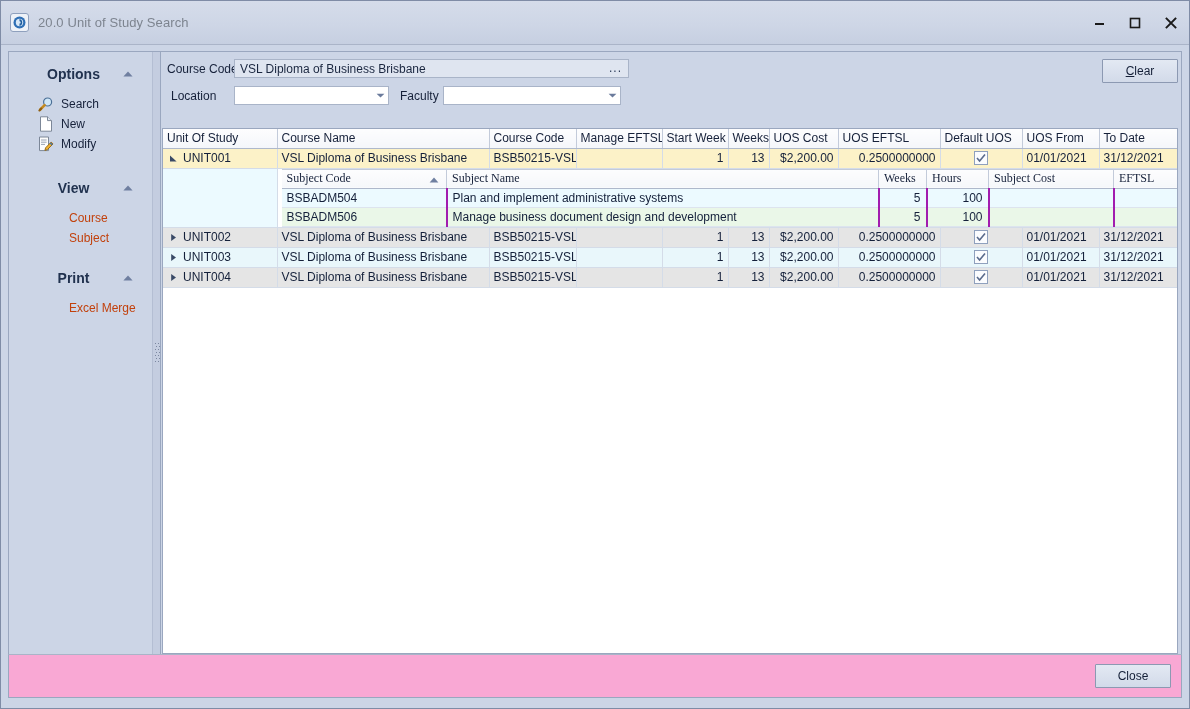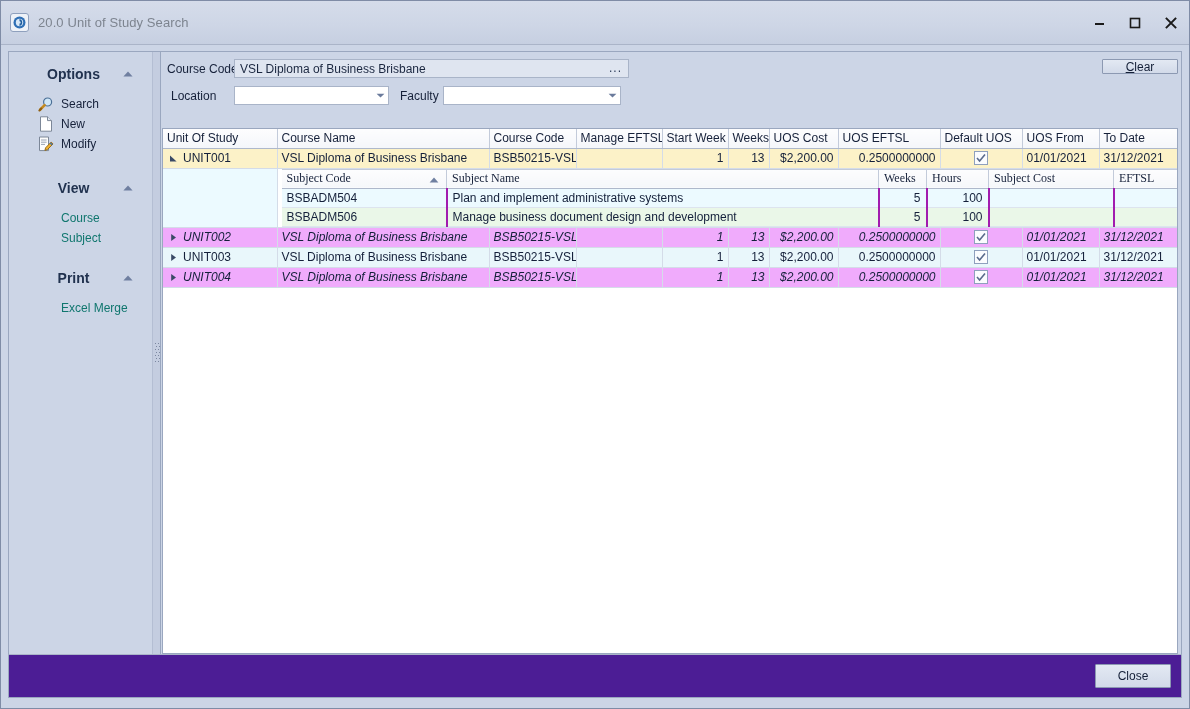--- a/index.html
+++ b/index.html
@@ -133,21 +133,21 @@
   }
   .side-item .si-icon svg { display: block; }
   .side-item .si-label {
     font-size: 12px;
     color: #16213a;
     white-space: nowrap;
   }
   .side-item.plain {
     padding-left: 52px;
   }
-  .side-item.plain .si-label { color: #0f766e; }
+  .side-item.plain .si-label { color: #c2410c; margin-left: 8px; }
 
   .side-gap { height: 26px; }
   .side-gap-sm { height: 22px; }
 
   
   #splitter {
     position: absolute;
     left: 143px; top: 0; bottom: 0;
     width: 9px;
     background: #c4cde0;
@@ -239,21 +239,21 @@
     display: flex;
     align-items: center;
     justify-content: center;
     cursor: default;
     border-radius: 1px;
   }
   #clear-btn {
     position: absolute;
     right: 3px;
     top: 7px;
-    width: 76px; height: 15px;
+    width: 76px; height: 24px;
   }
   #clear-btn u { text-decoration: underline; }
 
   
   #grid-wrap {
     flex: 1 1 auto;
     margin: 0 3px 0 0;
     background: #ffffff;
     border: 1px solid #9aa7bf;
     box-sizing: border-box;
@@ -288,21 +288,21 @@
     padding: 0 4px;
     box-sizing: border-box;
     white-space: nowrap;
     overflow: hidden;
     color: #14203a;
   }
   td.num { text-align: right; }
   td.ctr { text-align: center; }
 
   tr.row-yellow td { background: #fcf2c8; }
-  tr.row-green  td { background: #f0abfc; font-style: italic; }
+  tr.row-green  td { background: #e5e5e5; }
   tr.row-blue   td { background: #e9f7fb; }
 
   td.expander {
     padding-left: 5px;
   }
   .exp-wrap { display: flex; align-items: center; }
   .exp-glyph {
     width: 12px; flex: 0 0 12px;
     display: flex; align-items: center; justify-content: center;
   }
@@ -373,21 +373,21 @@
     padding: 0;
   }
 
   
   #footer {
     flex: 0 0 44px;
     height: 44px;
     box-sizing: border-box;
     border: 1px solid #9aa7bf;
     border-top: 1px solid #aab4c8;
-    background: #4c1d95;
+    background: #f9a8d4;
     display: flex;
     align-items: center;
     justify-content: flex-end;
     padding-right: 10px;
     text-align: center;
   }
   #close-btn {
     width: 76px; height: 24px;
   }
   #bottom-strip {

